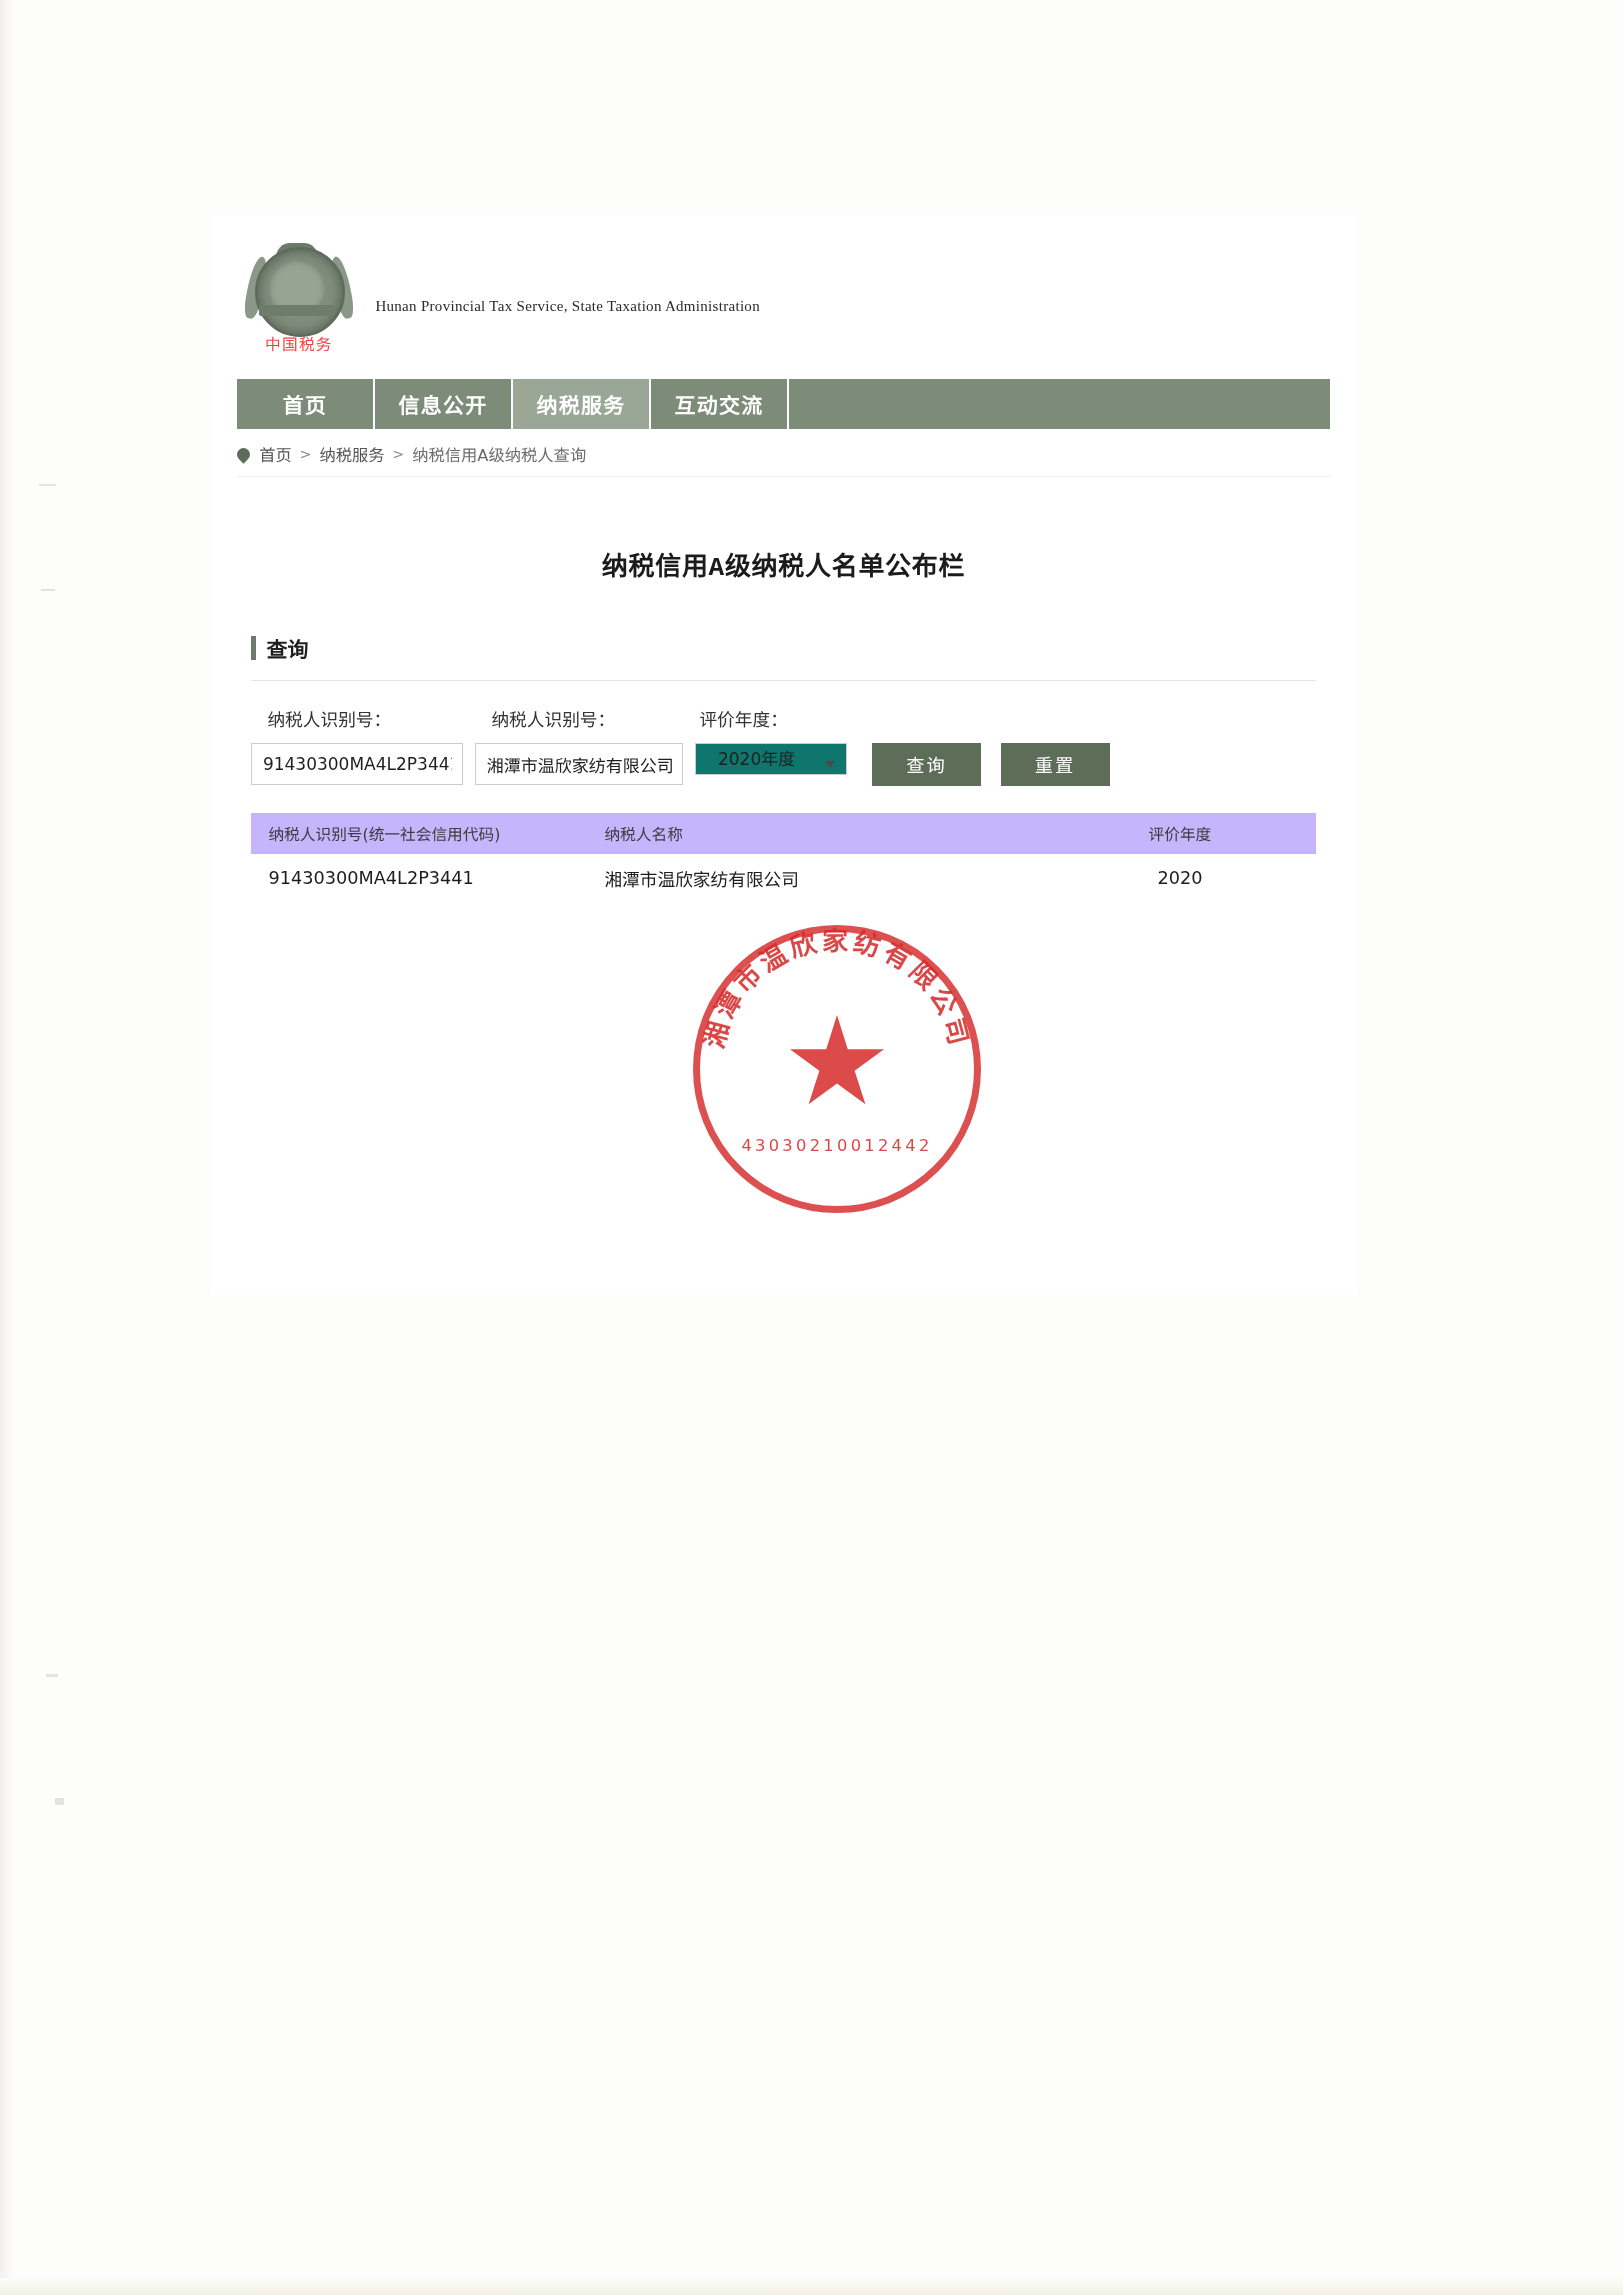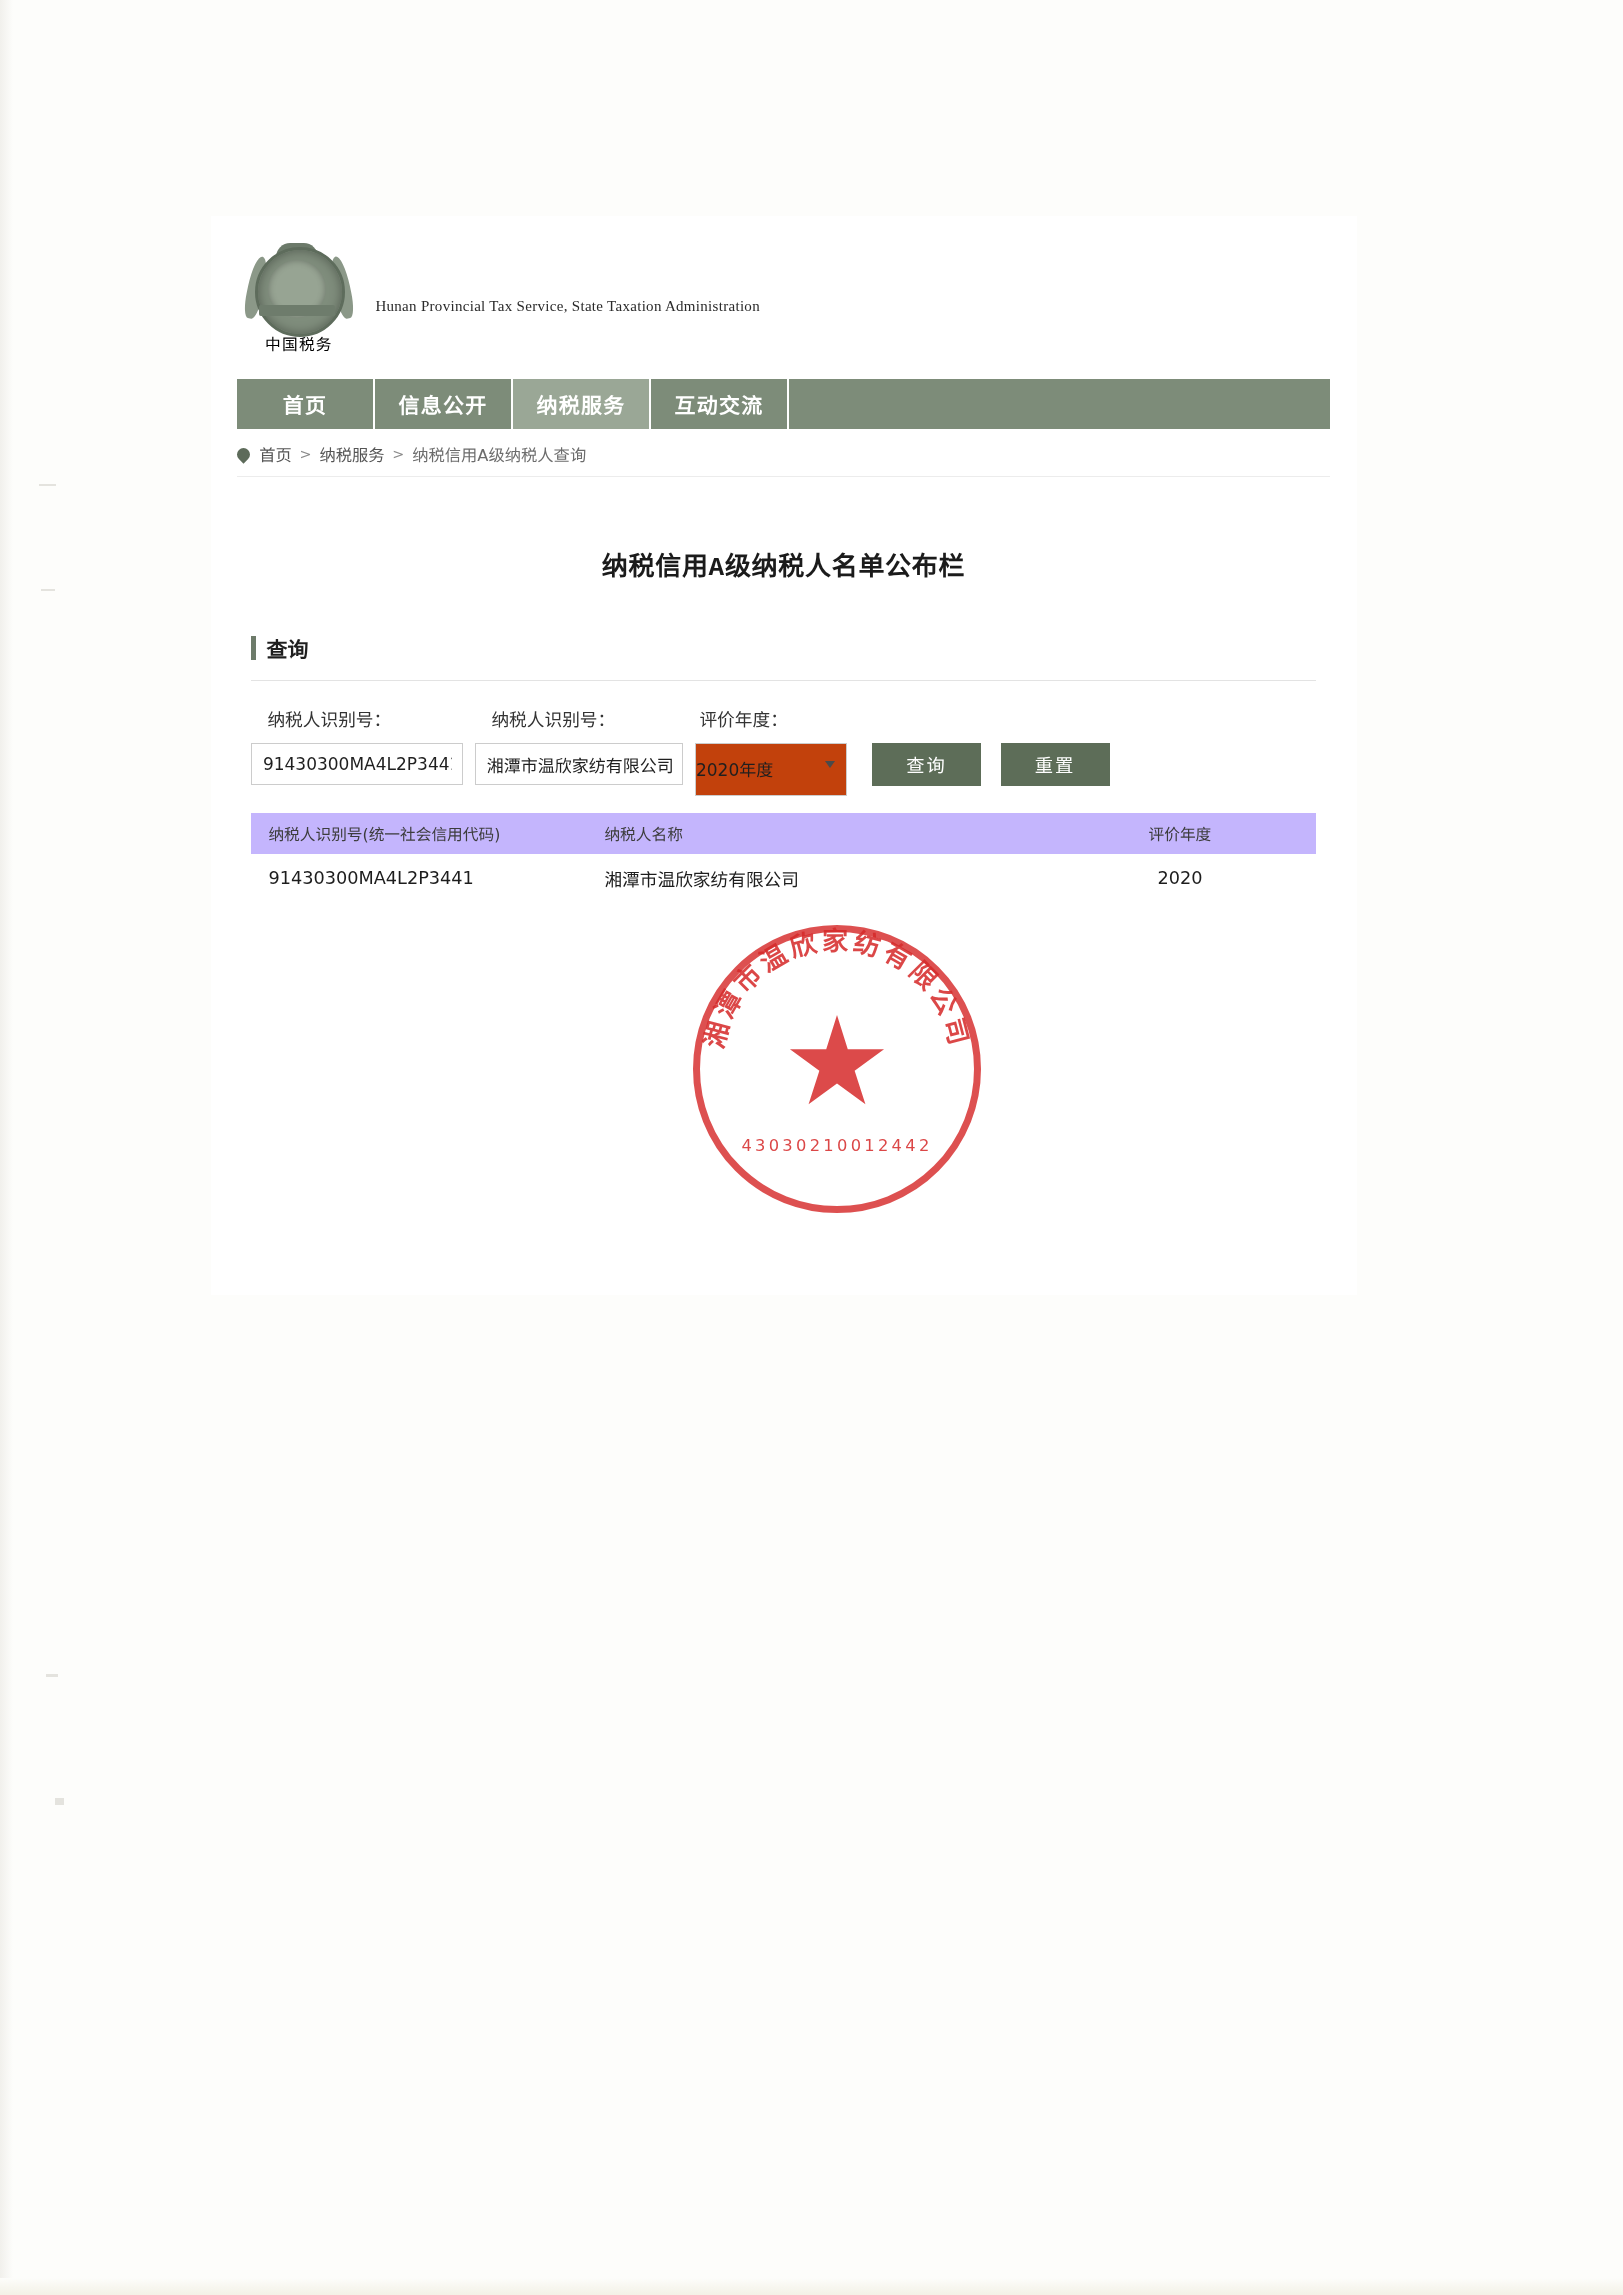--- a/index.html
+++ b/index.html
@@ -107,21 +107,21 @@
     border-radius: 19.6px 19.6px 3.9px 3.9px;
   }
   .emblem .zh-tax {
     position: absolute;
     left: 3.9px;
     top: 90px;
     width: 116px;
     text-align: center;
     font-size: 15.7px;
     letter-spacing: 1.3px;
-    color: #000000;
+    color: #ef4444;
     font-family: "DejaVu Serif", serif;
   }
   .title-block { display: flex; flex-direction: column; justify-content: center; }
   .title-cn {
     font-size: 44px;
     font-weight: bold;
     color: #1d1d1d;
     letter-spacing: 1.3px;
     line-height: 1.16;
     font-family: "DejaVu Sans", sans-serif;
@@ -257,26 +257,26 @@
   .txt-1 { width: 212px; margin-right: 11.8px; }
   .txt-2 { width: 208px; margin-right: 11.8px; }
   .select-wrap {
     position: relative;
     width: 152px;
     height: 42px;
     margin-right: 25px;
   }
   .sel {
     width: 152px;
-    height: 53px;
+    height: 32px;
     border: 1.3px solid #cccccc;
-    background: #c2410c;
+    background: #0f766e;
     font-size: 17px;
     color: #1f1f1f;
-    padding: 0 0;
+    padding: 0 22px;
     box-sizing: border-box;
     -webkit-appearance: none;
     appearance: none;
     font-family: "DejaVu Sans", sans-serif;
   }
   .sel-caret {
     position: absolute;
     right: 11.8px; top: 17.7px;
     width: 0; height: 0;
     border-left: 5.9px solid transparent;

